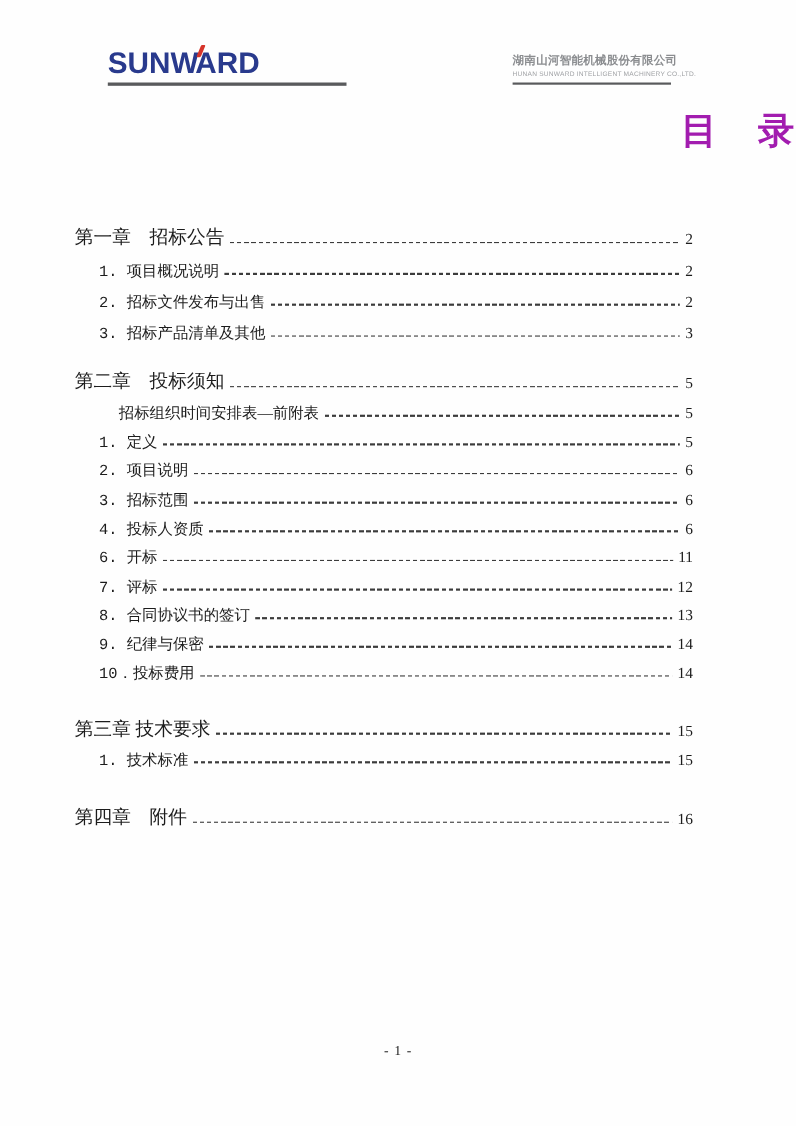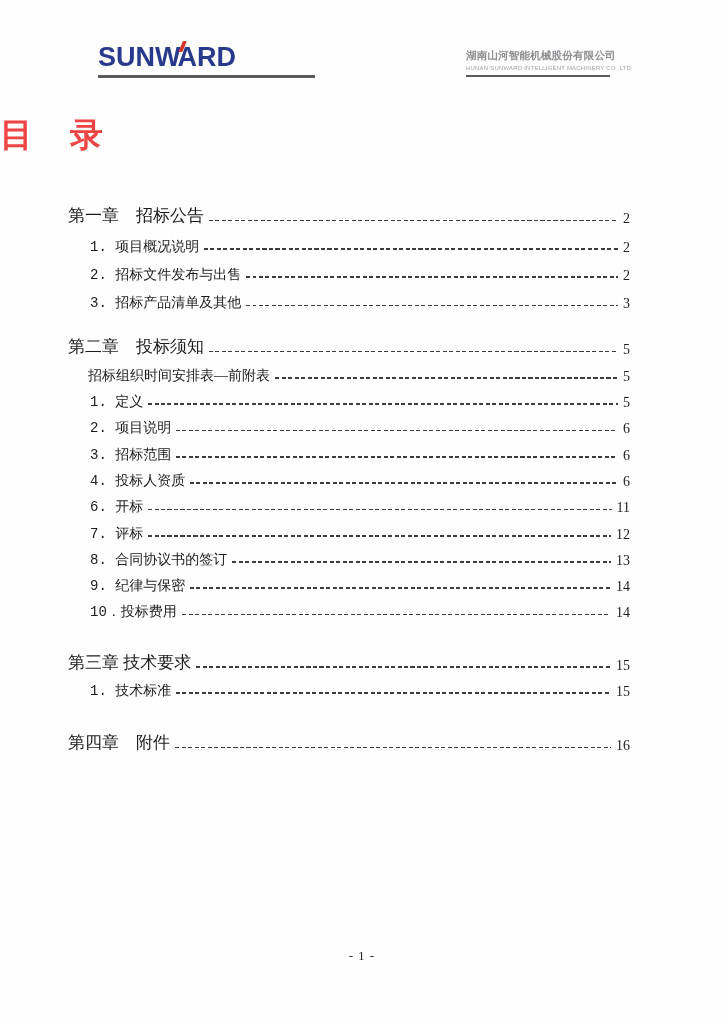--- a/index.html
+++ b/index.html
@@ -57,42 +57,41 @@
     margin-top: 1px;
   }
   .company-rule { width: 144px; height: 2px; background: #595a5c; margin-top: 4px; }
 
   
   .doc-title {
     position: absolute;
     top: 97px;
     left: 0;
     width: 100%;
-    text-align: left;
+    text-align: right;
     font-size: 33px;
     font-weight: bold;
-    color: #ef4444;
+    color: #a21caf;
     letter-spacing: 2px;
-    margin-top: 16px;
   }
 
   
   .toc { position: absolute; top: 199px; left: 68px; width: 562px; }
 
   .toc-section:nth-child(2) { margin-top: 20px; }
   .toc-section:nth-child(3) { margin-top: 26px; }
   .toc-section:nth-child(4) { margin-top: 28px; }
 
   .toc-row { display: flex; align-items: flex-end; height: 26.3px; }
   .toc-section:nth-child(1) .toc-row { height: 28.3px; }
 
   .toc-label { white-space: nowrap; color: #1c1c1c; }
   .toc-row.chapter .toc-label { font-size: 17px; font-weight: 500; }
   .toc-row.item   .toc-label { font-size: 14px; margin-left: 22px; font-family: Liberation Mono, monospace; }
-  .toc-row.sub    .toc-label { font-size: 14px; margin-left: 20px; }
+  .toc-row.sub    .toc-label { font-size: 14px; margin-left: 40px; }
 
   .leader {
     flex: 1;
     height: 1.7px;
     margin: 0 5px 6px 5px;
     background: repeating-linear-gradient(90deg, #3c3c3c 0 4px, transparent 4px 6.5px);
   }
   .toc-page { font-size: 14px; color: #1c1c1c; white-space: nowrap; }
 
   

